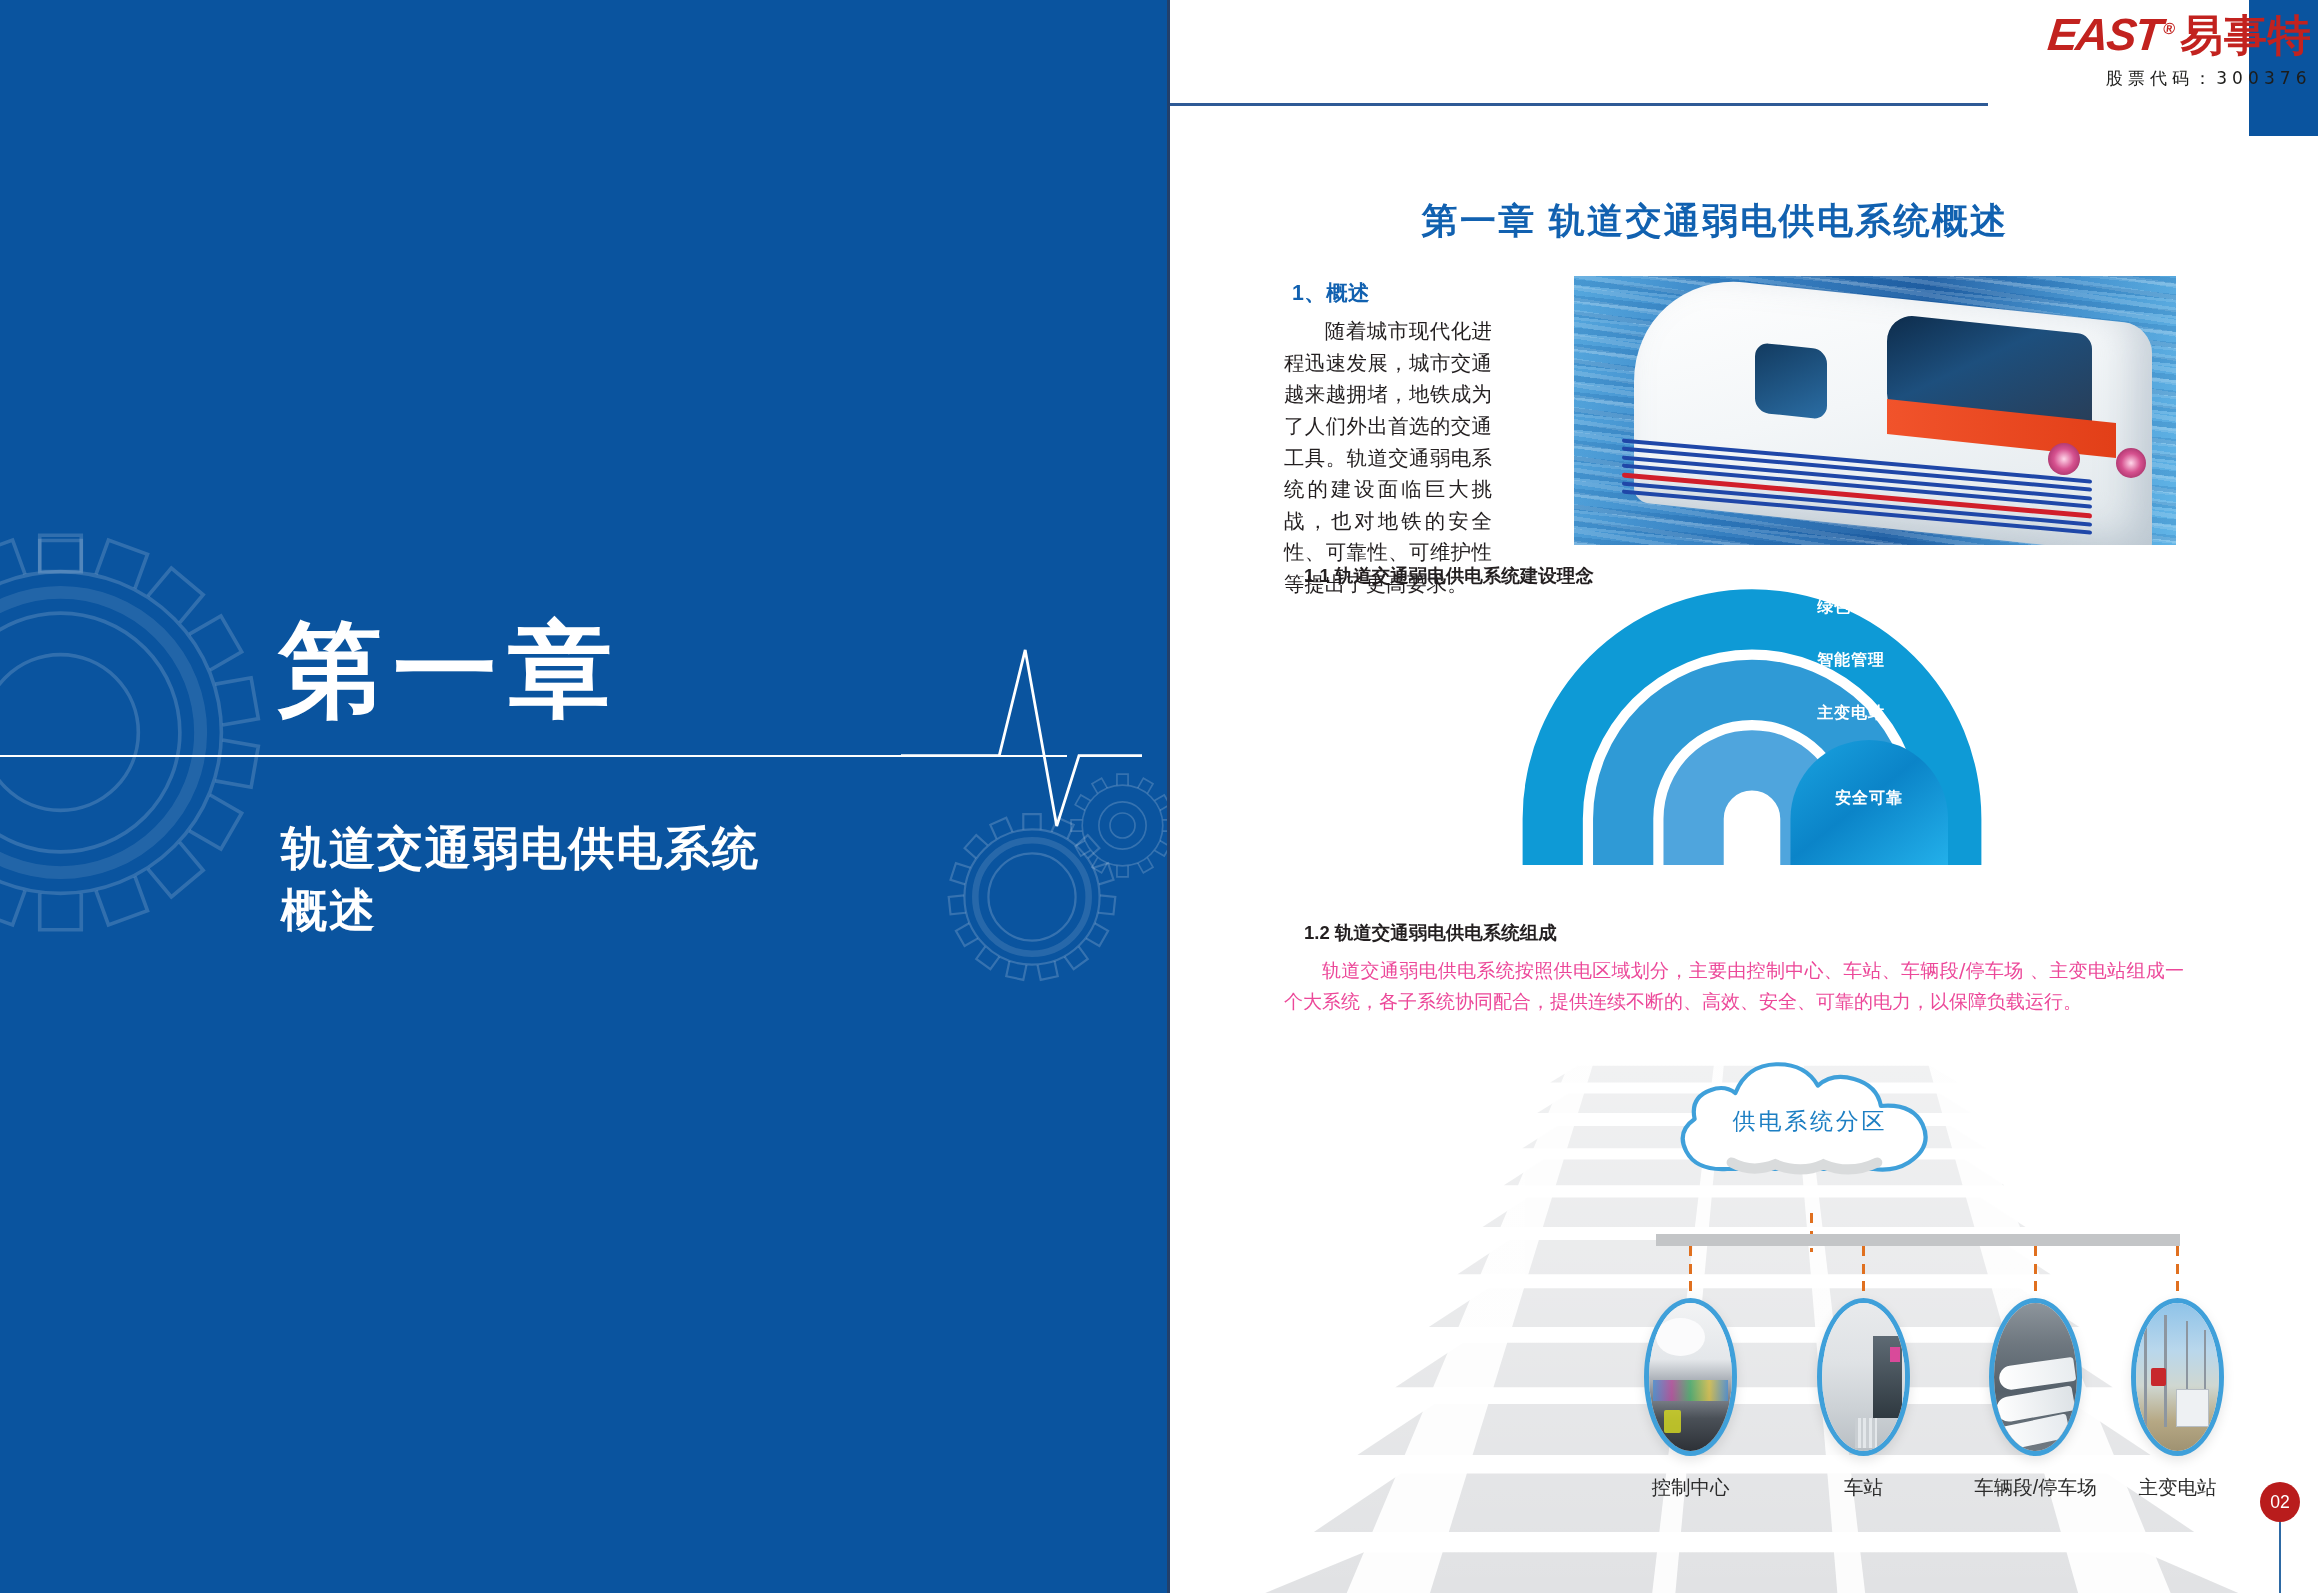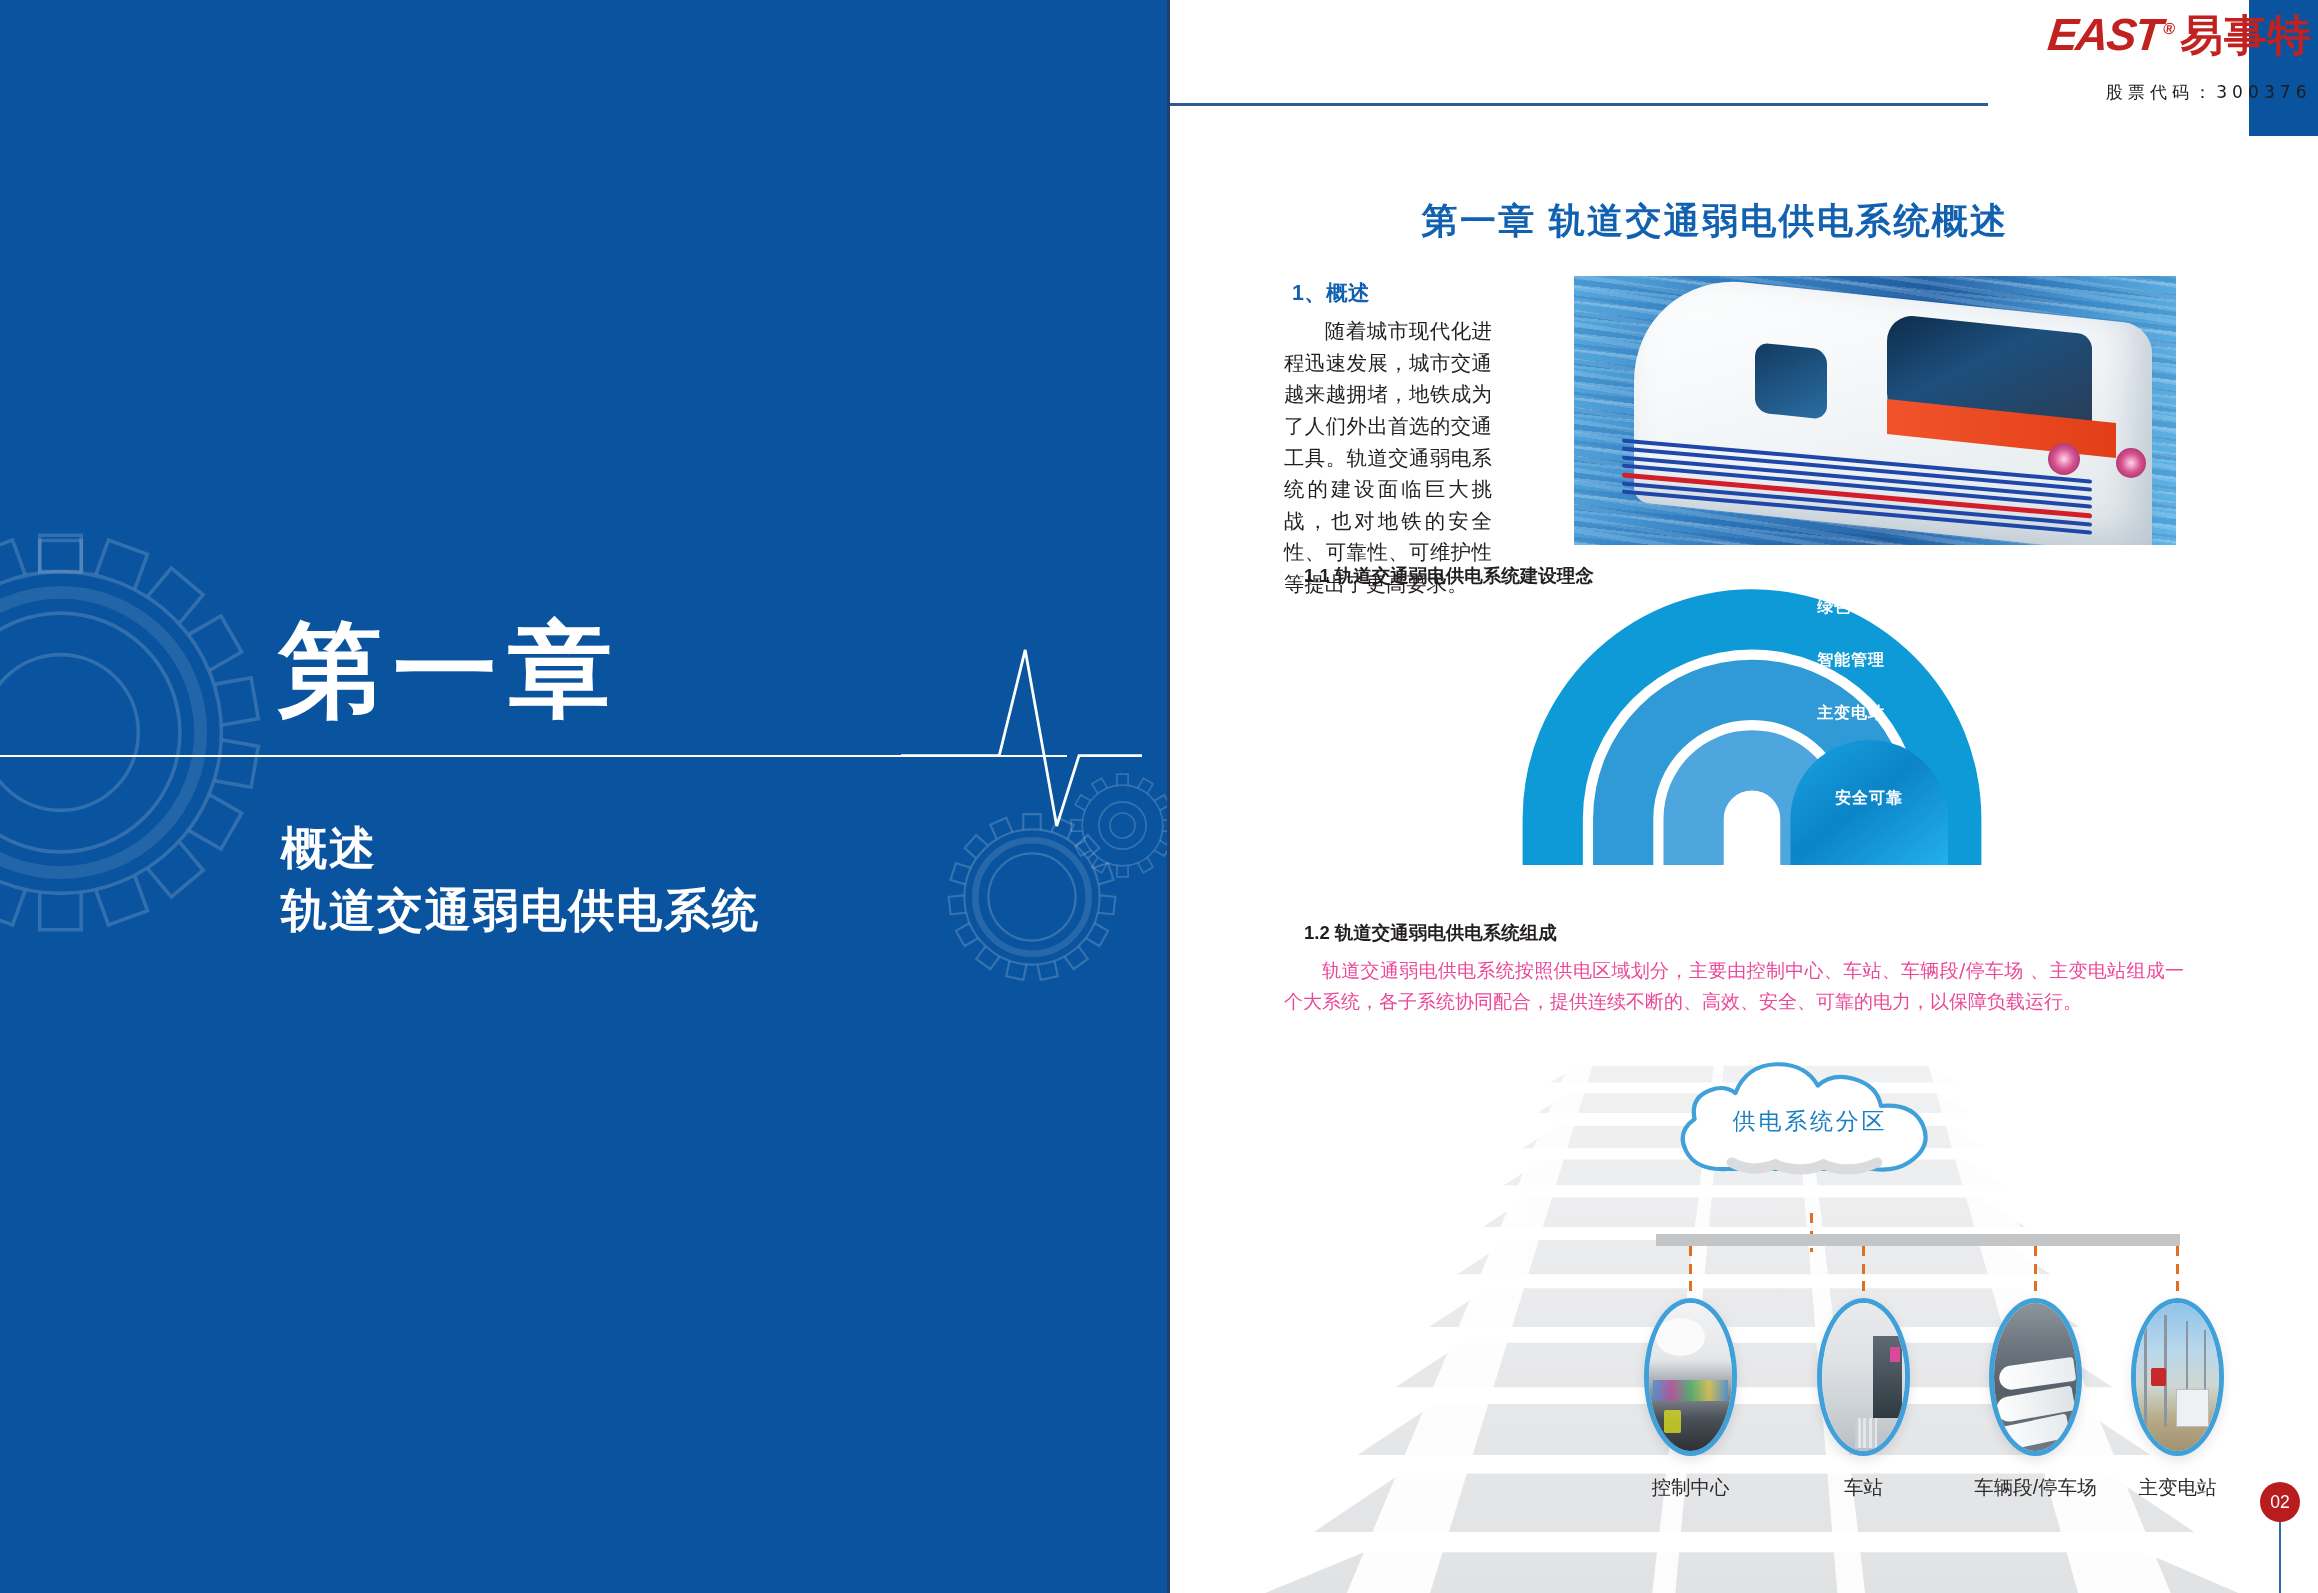--- a/index.html
+++ b/index.html
@@ -58,21 +58,21 @@
     font-size:45px; font-weight:bold; color:#c2221f; letter-spacing:-1.9px;
     font-family:"Liberation Sans",sans-serif; line-height:0.95;
     font-style:italic; transform:skewX(-6deg);
   }
   .reg-mark { font-size:16px; color:#c2221f; vertical-align:super; margin-left:1.9px; }
   .cn-brand {
     font-size:43px; font-weight:bold; color:#c2221f;
     font-family:"DejaVu Sans",sans-serif; line-height:1; letter-spacing:0.9px;
   }
   .stock-code {
-    margin-top:24px; font-size:17px; color:#1d1d1b; letter-spacing:5.1px;
+    margin-top:10px; font-size:17px; color:#1d1d1b; letter-spacing:5.1px;
     font-family:"DejaVu Sans",sans-serif; white-space:nowrap;
   }
   .blue-corner {
     position:absolute; right:0; top:0; width:84px; height:136px;
     background:#0a549f; z-index:5;
   }
   .head-rule {
     position:absolute; left:0; top:103px; width:818px; height:2.8px;
     background:#2e5a96; z-index:6;
   }
@@ -300,22 +300,22 @@
 
     <div class="cover-inner">
       <div class="cover-chapter">第一章</div>
       <div class="cover-rule"></div>
 
       <svg class="ecg" viewBox="0 0 520 440">
         <polyline points="0,258 212,258 268,30 336,410 384,258 520,258" fill="none" stroke="#ffffff" stroke-width="6"></polyline>
       </svg>
 
       <div class="cover-sub">
+        <div>轨道交通弱电供电系统</div>
         <div>概述</div>
-        <div>轨道交通弱电供电系统</div>
       </div>
     </div>
   </div>
 
   <div class="page-gap"></div>
 
   <div class="right-page">
 
     <div class="track-bg">
       <svg width="1163" height="556" viewBox="0 0 2509 1200" style="position:absolute;left:0;top:0;">

